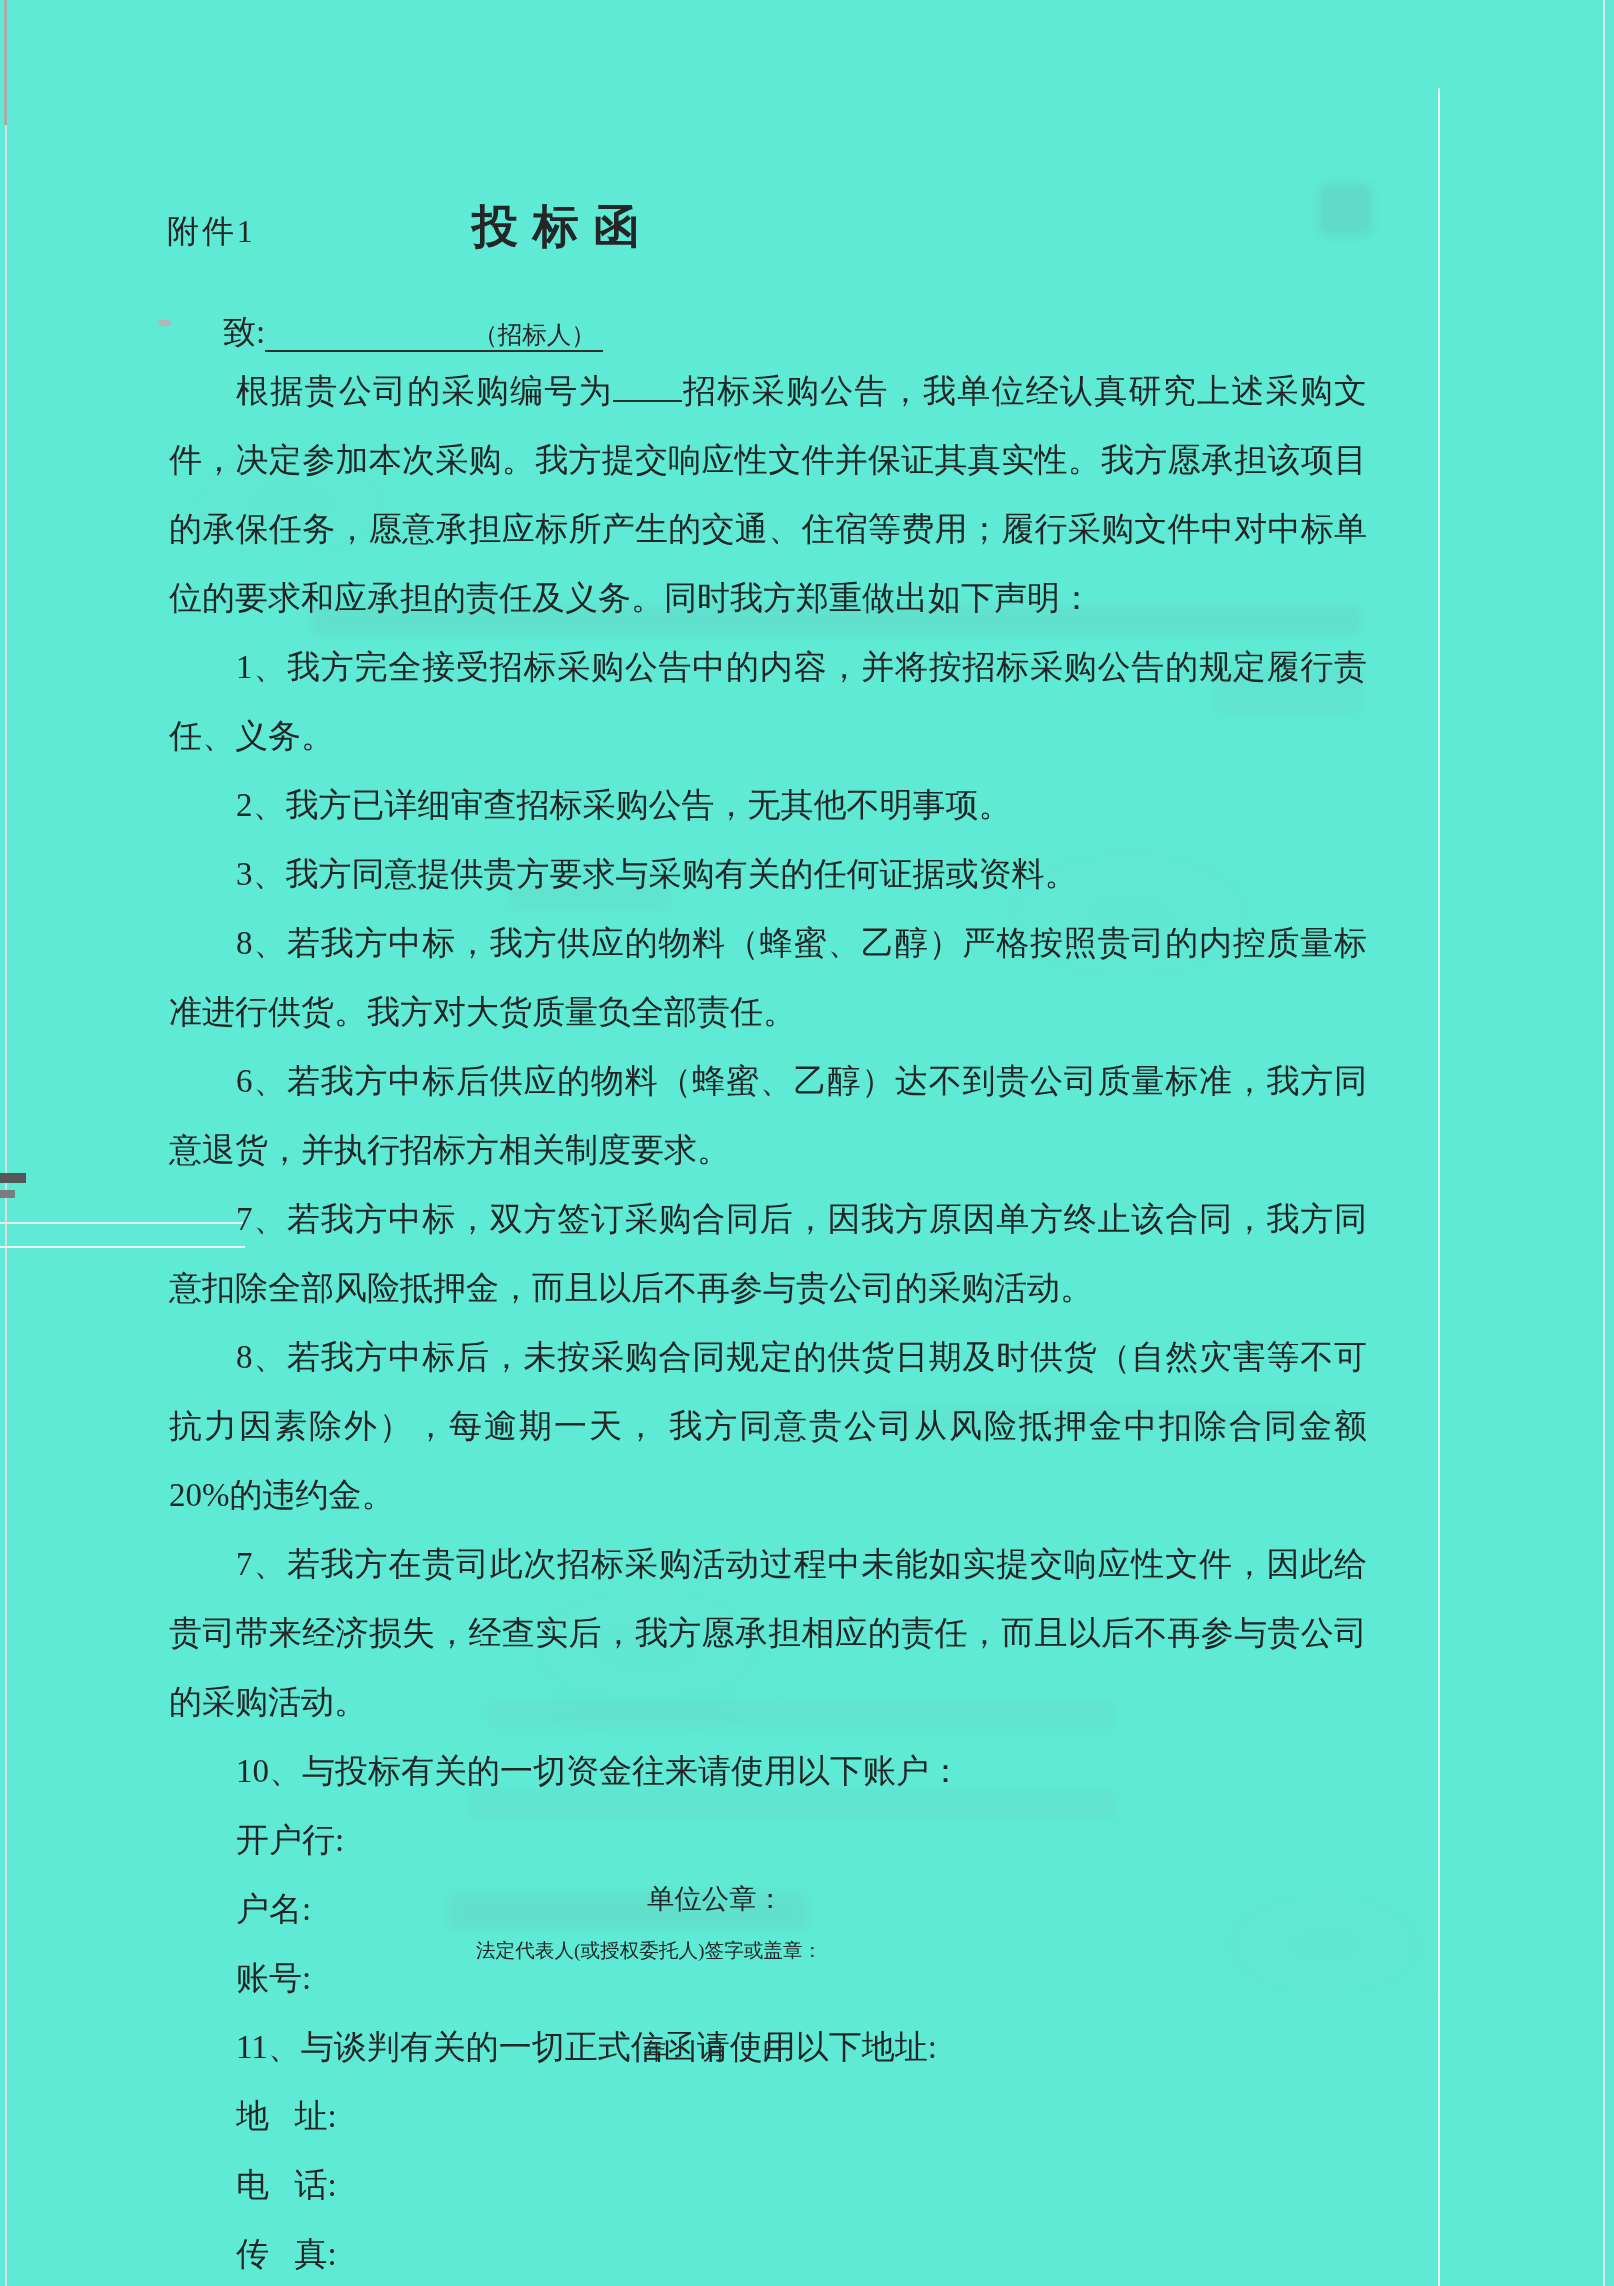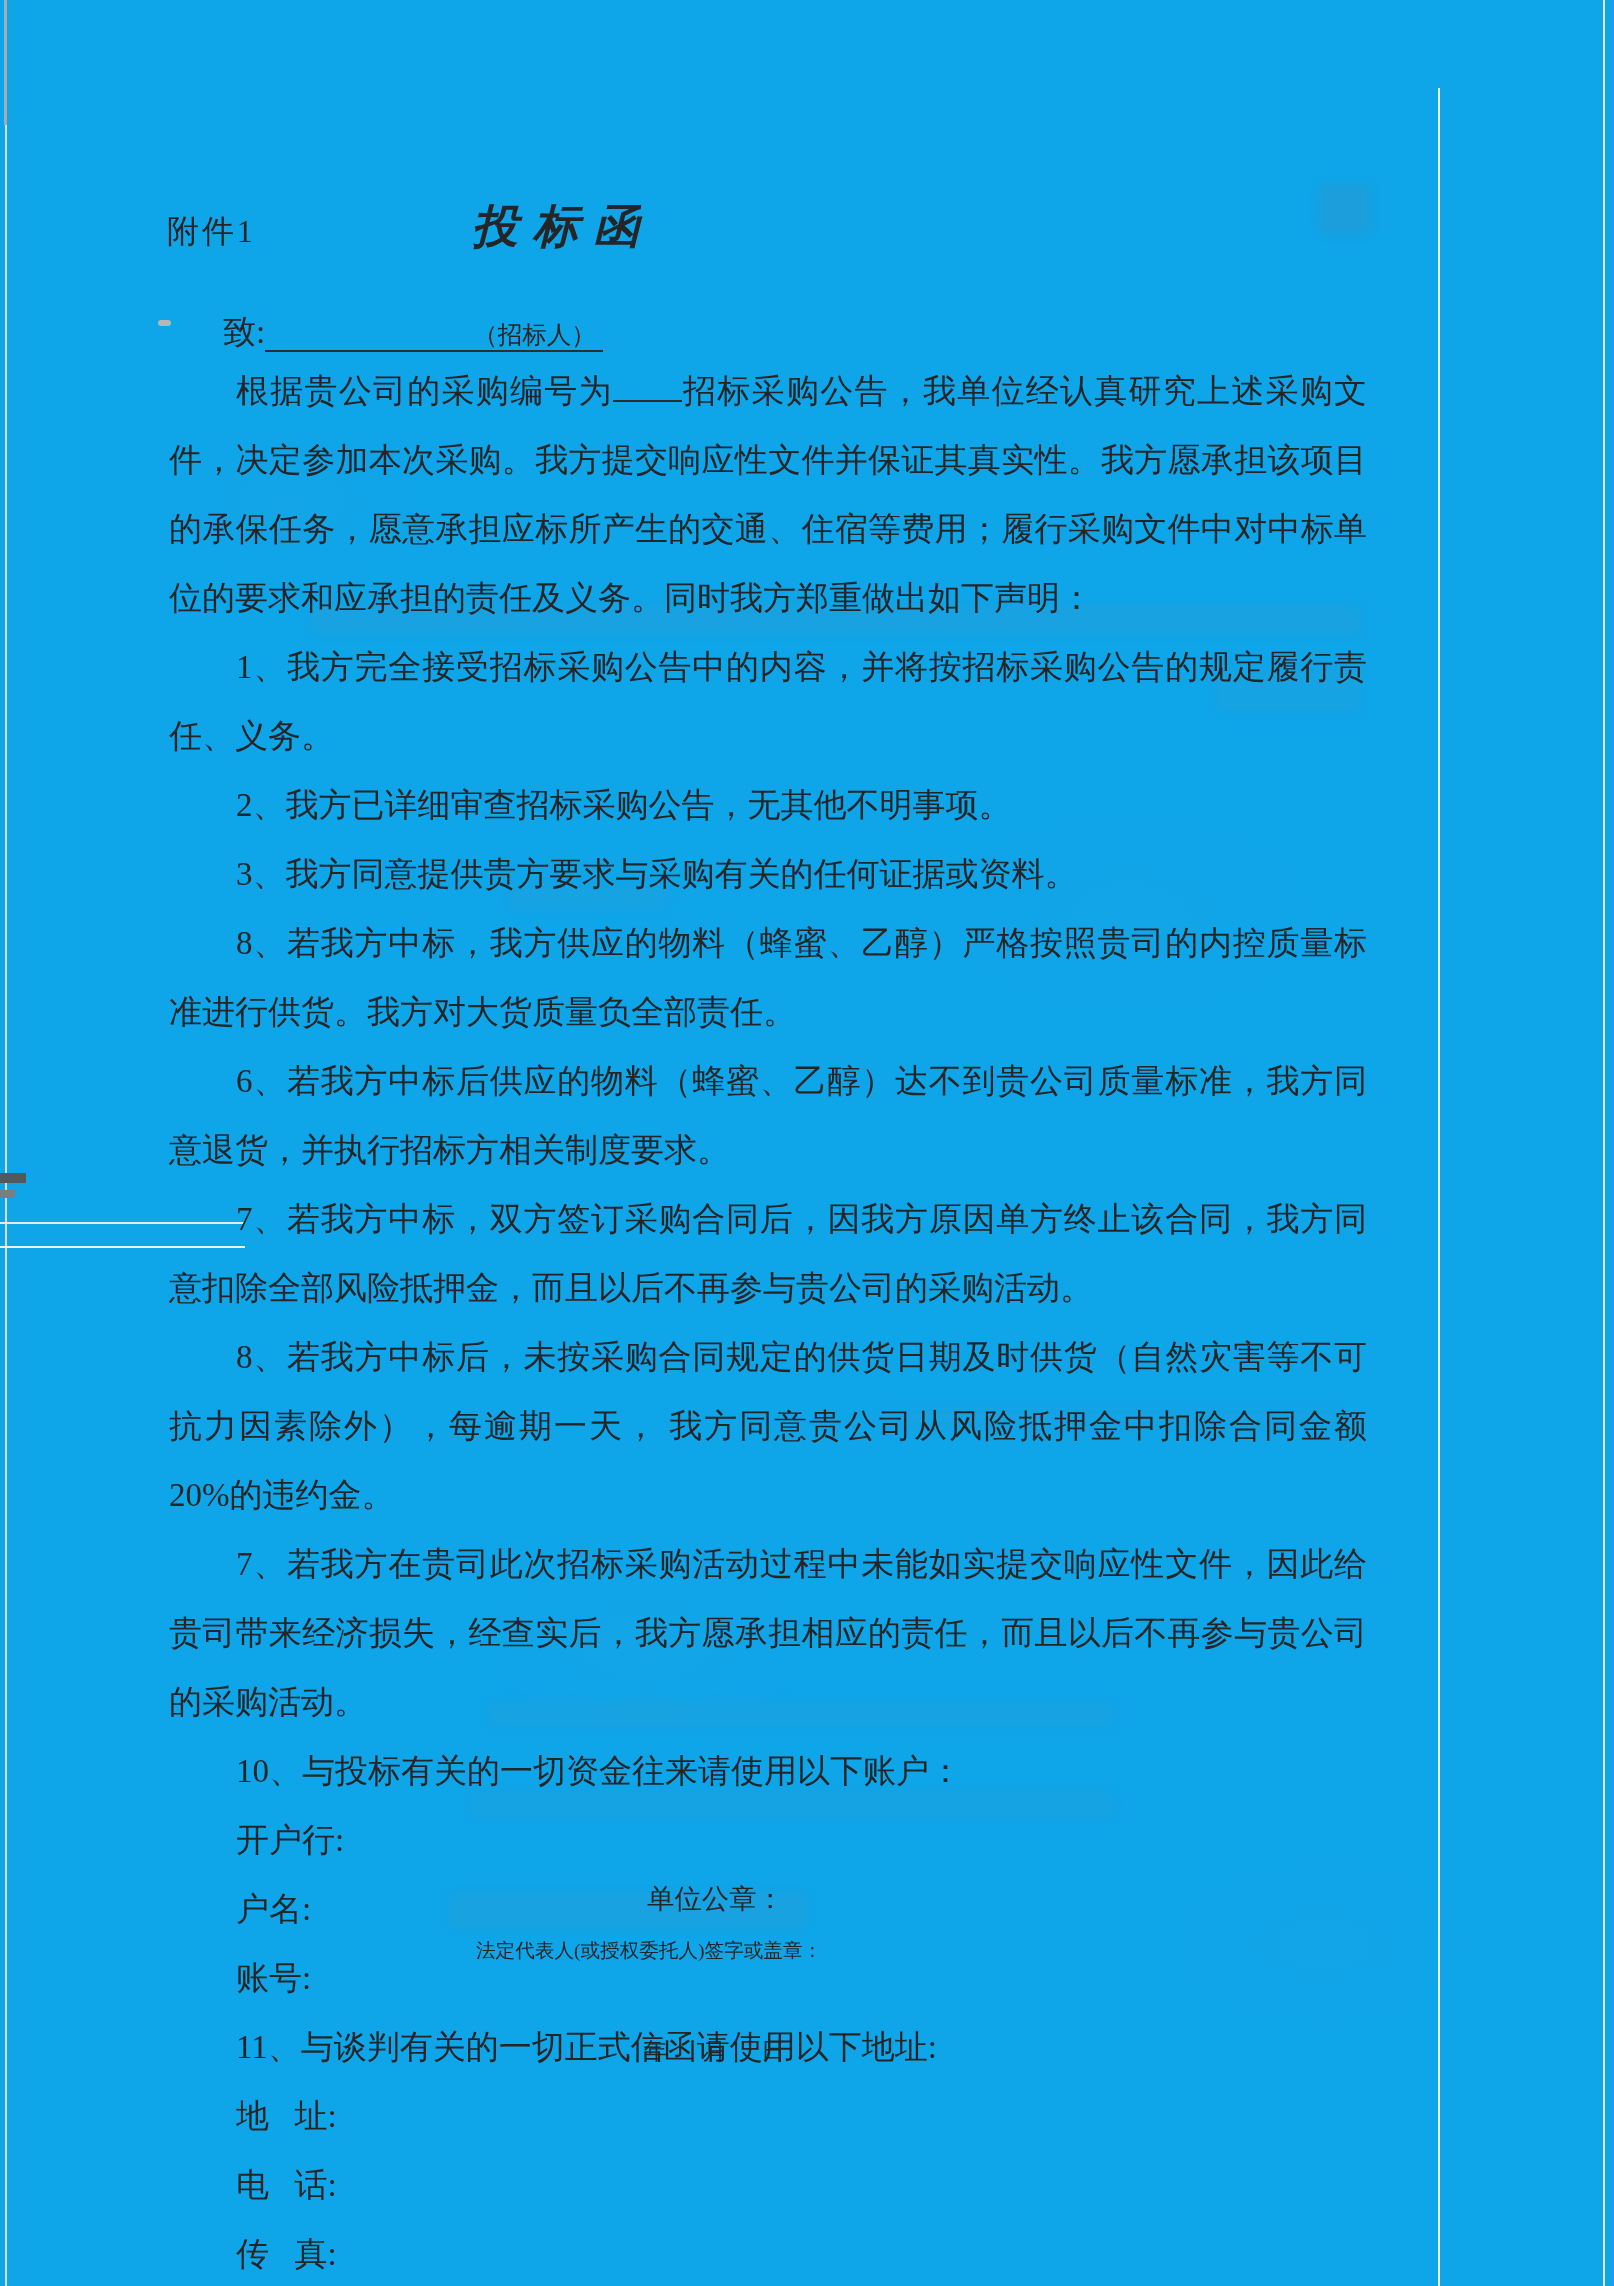--- a/index.html
+++ b/index.html
@@ -1,34 +1,34 @@
 <!DOCTYPE html>
 <html lang="zh"><head>
 <meta charset="utf-8">
 <style>
   html,body{margin:0;padding:0;background:#fbfbfa;}
   .page{
     position:relative;
     width:1614px;height:2287px;
-    background:#0ea5e9;
+    background:#5eead4;
     font-family:"Liberation Serif","DejaVu Serif",serif;
     color:#242527;
     overflow:hidden;
   }
   
   .page::before{
     content:"";position:absolute;inset:0;pointer-events:none;
     background:
       radial-gradient(216px 118px at 18% 22%, rgba(150,160,175,0.04), transparent 70%),
       radial-gradient(294px 157px at 70% 40%, rgba(150,160,175,0.035), transparent 70%),
       radial-gradient(255px 137px at 40% 72%, rgba(150,160,175,0.04), transparent 70%),
       radial-gradient(235px 127px at 82% 85%, rgba(150,160,175,0.035), transparent 70%);
   }
   .attach{position:absolute;left:167px;top:210px;font-size:32px;letter-spacing:2.9px;}
-  .title{position:absolute;left:472px;top:196px;font-size:46px;font-weight:bold;letter-spacing:14.7px;white-space:nowrap;font-style:italic;}
+  .title{position:absolute;left:472px;top:196px;font-size:46px;font-weight:bold;letter-spacing:14.7px;white-space:nowrap;}
   .salute{position:absolute;left:223px;top:310px;font-size:33px;white-space:nowrap;}
   .s-line{border-bottom:2.9px solid #2e2f30;}
   .s-blank{display:inline-block;width:208px;height:7.8px;}
   .s-note{font-size:24.5px;}
   .s-tail{display:inline-block;width:7.8px;height:7.8px;}
   .bodytext{
     position:absolute;left:169px;top:357px;width:1198px;
     font-size:33px;line-height:69px;text-align:justify;
   }
   .bodytext p{margin:0;text-indent:67px;}

